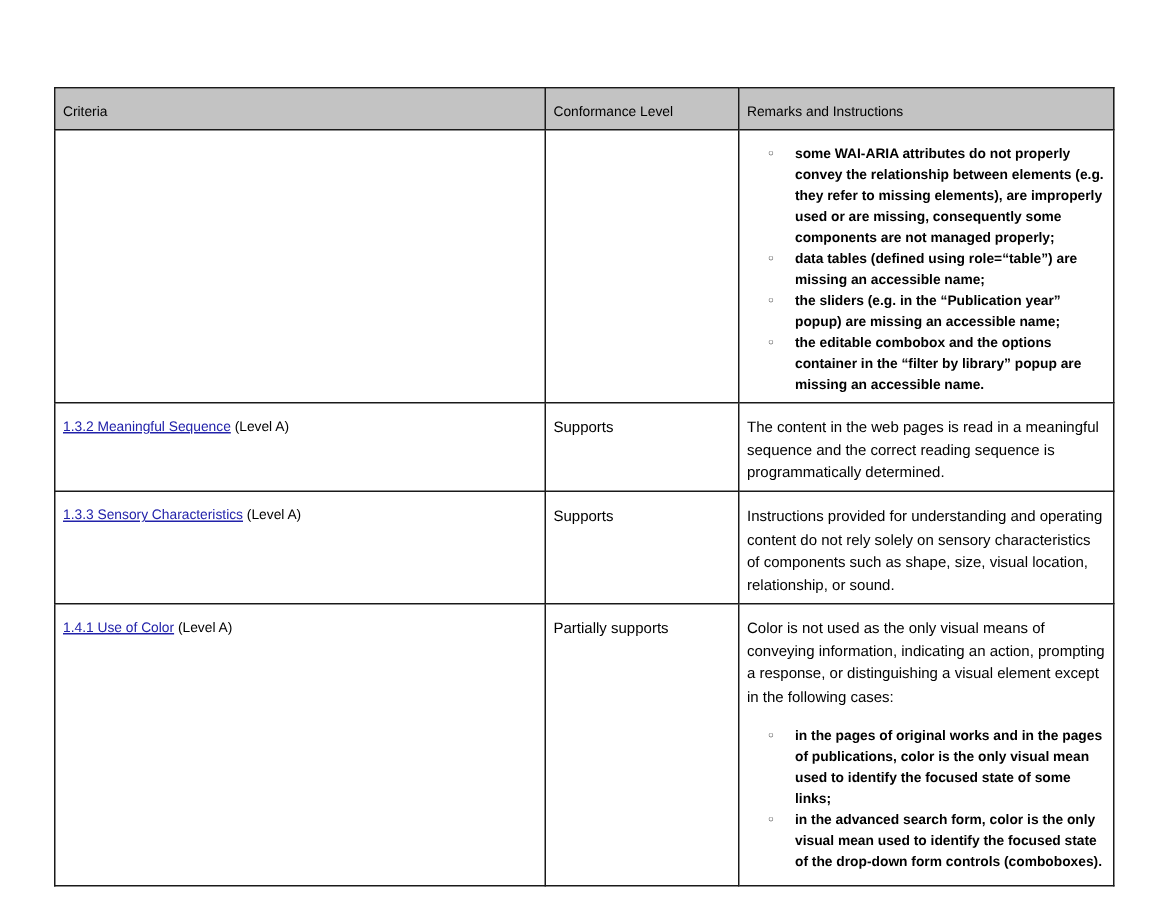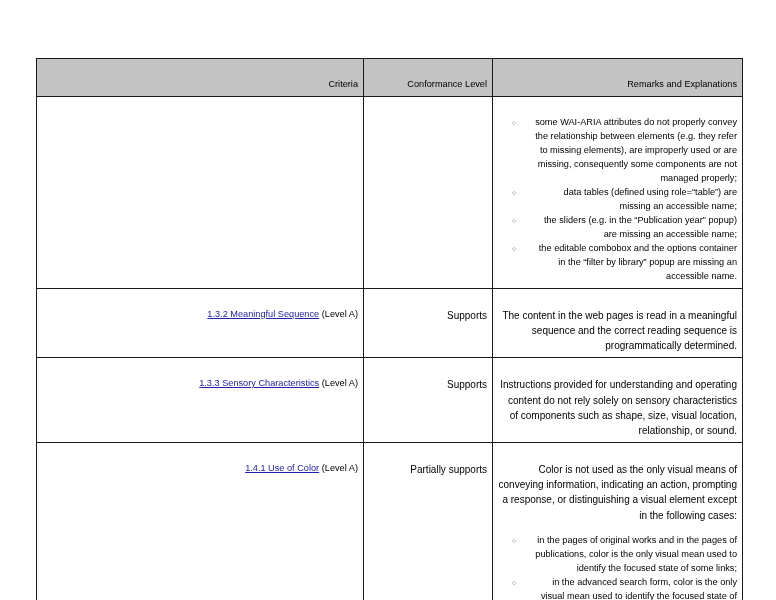--- a/index.html
+++ b/index.html
@@ -30,25 +30,25 @@
     left: 36px;
     top: 58px;
     width: 706px;
     border-collapse: collapse;
     table-layout: fixed;
   }
 
   .vpat-table td, .vpat-table th {
     border: 1px solid #1a1a1a;
     vertical-align: top;
-    padding: 19px 5px 4px 5px;
+    padding: 9px 5px 4px 5px;
     font-size: 9.2px;
     line-height: 1.52;
     font-weight: normal;
-    text-align: right;
+    text-align: left;
   }
 
   
   .col-criteria   { width: 327px; }
   .col-conformance{ width: 129px; }
   .col-remarks    { width: 250px; }
 
   thead th {
     background: #c3c3c3;
     text-align: center;
@@ -74,20 +74,21 @@
   .cell-text {
     display: block;
     font-size: 10px;
     line-height: 1.52;
   }
 
   ul.circ {
     list-style: none;
     margin: 0;
     padding: 0;
+    font-weight: bold;
   }
   ul.circ > li {
     position: relative;
     padding-left: 32px;
     margin: 0 0 0 0;
     font-size: 9.2px;
     line-height: 1.52;
   }
   ul.circ > li::before {
     content: "\25CB";
@@ -123,21 +124,21 @@
   <table class="vpat-table">
     <colgroup>
       <col class="col-criteria">
       <col class="col-conformance">
       <col class="col-remarks">
     </colgroup>
     <thead>
       <tr>
         <th>Criteria</th>
         <th>Conformance Level</th>
-        <th>Remarks and Explanations</th>
+        <th>Remarks and Instructions</th>
       </tr>
     </thead>
     <tbody>
 
       <tr class="row-tall-1">
         <td>
           <span class="criteria-link"></span><span class="criteria-level"></span>
         </td>
         <td>
           <span class="cell-text"></span>

